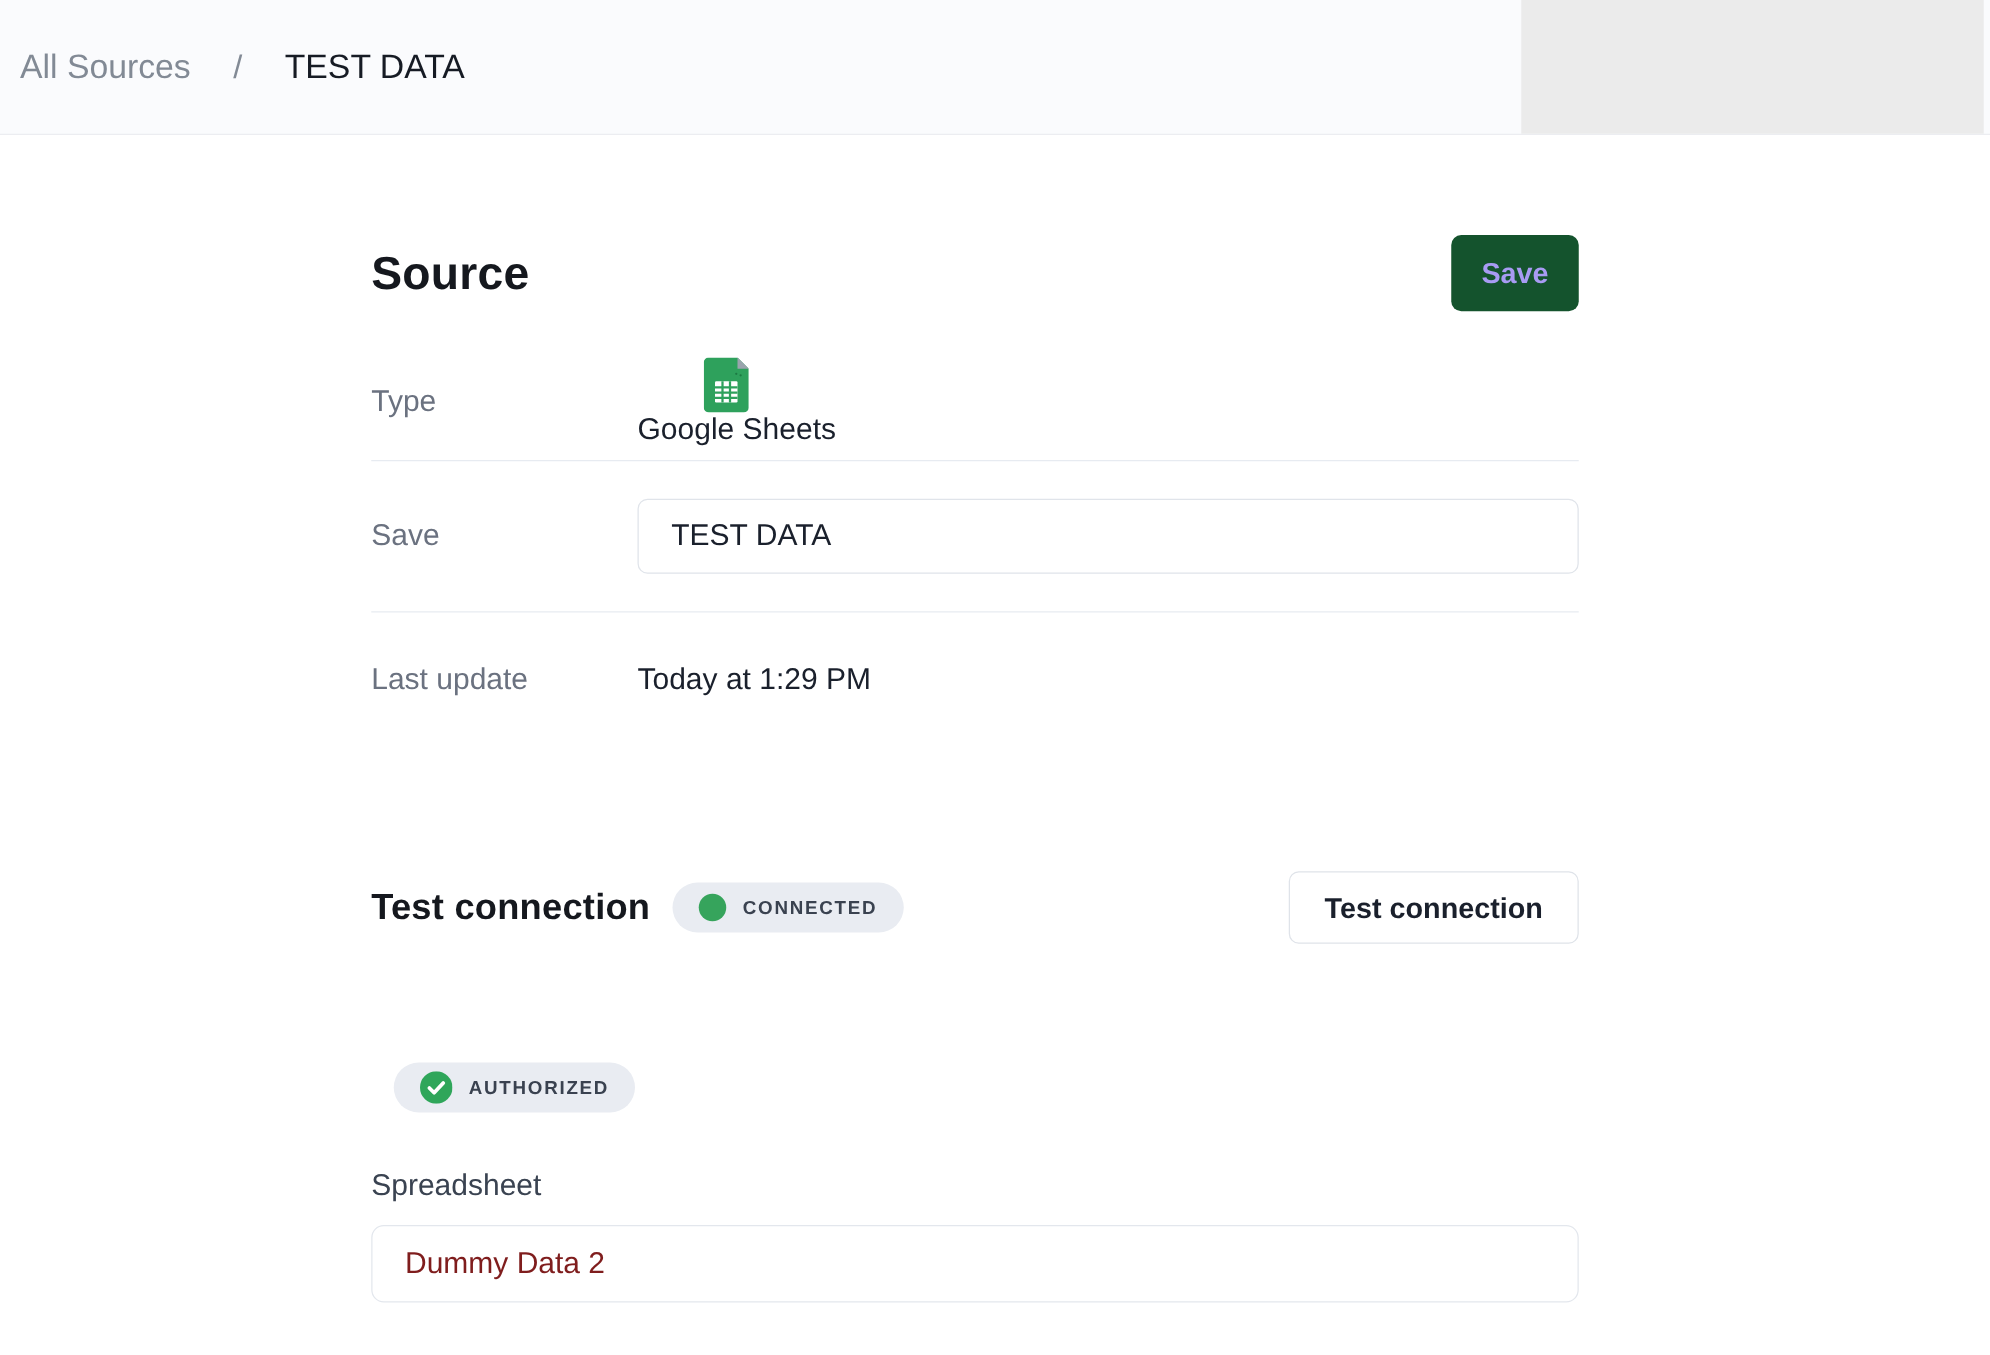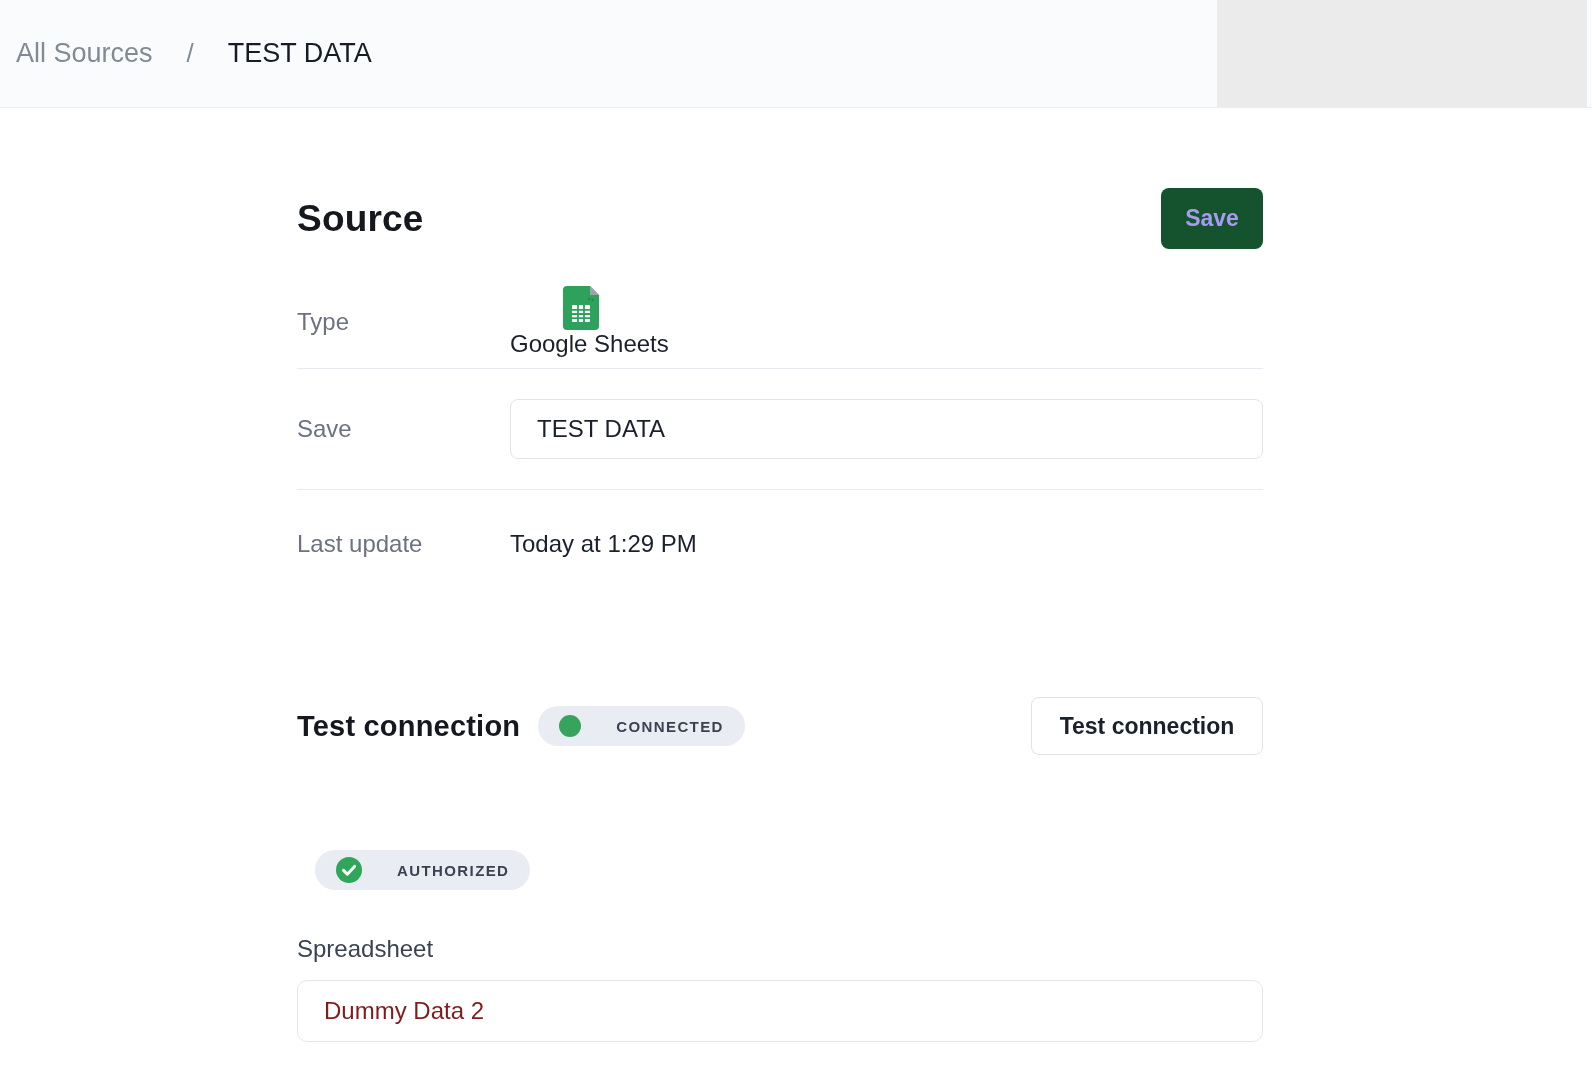--- a/index.html
+++ b/index.html
@@ -60,21 +60,20 @@
   .status-section { display: flex; align-items: center; }
   .section-test { margin-top: 121px; }
   .section-oauth { margin-top: 95px; }
   .section-title { font-size: 29px; font-weight: 600; color: #15181e; letter-spacing: 0.2px; }
   .badge {
     display: flex; align-items: center;
     height: 40px; border-radius: 20px;
     background: #e9ecf2;
     padding: 0 21px;
     margin-left: 18px;
-    gap: 22px;
   }
   .badge-dot { width: 22px; height: 22px; border-radius: 50%; background: #36a45c; flex: none; }
   .badge-check { width: 26px; height: 26px; flex: none; }
   .badge-text {
     margin-left: 13px;
     font-size: 15px; font-weight: 600; letter-spacing: 1.4px;
     color: #3a4250;
   }
   .test-btn {
     margin-left: auto;

